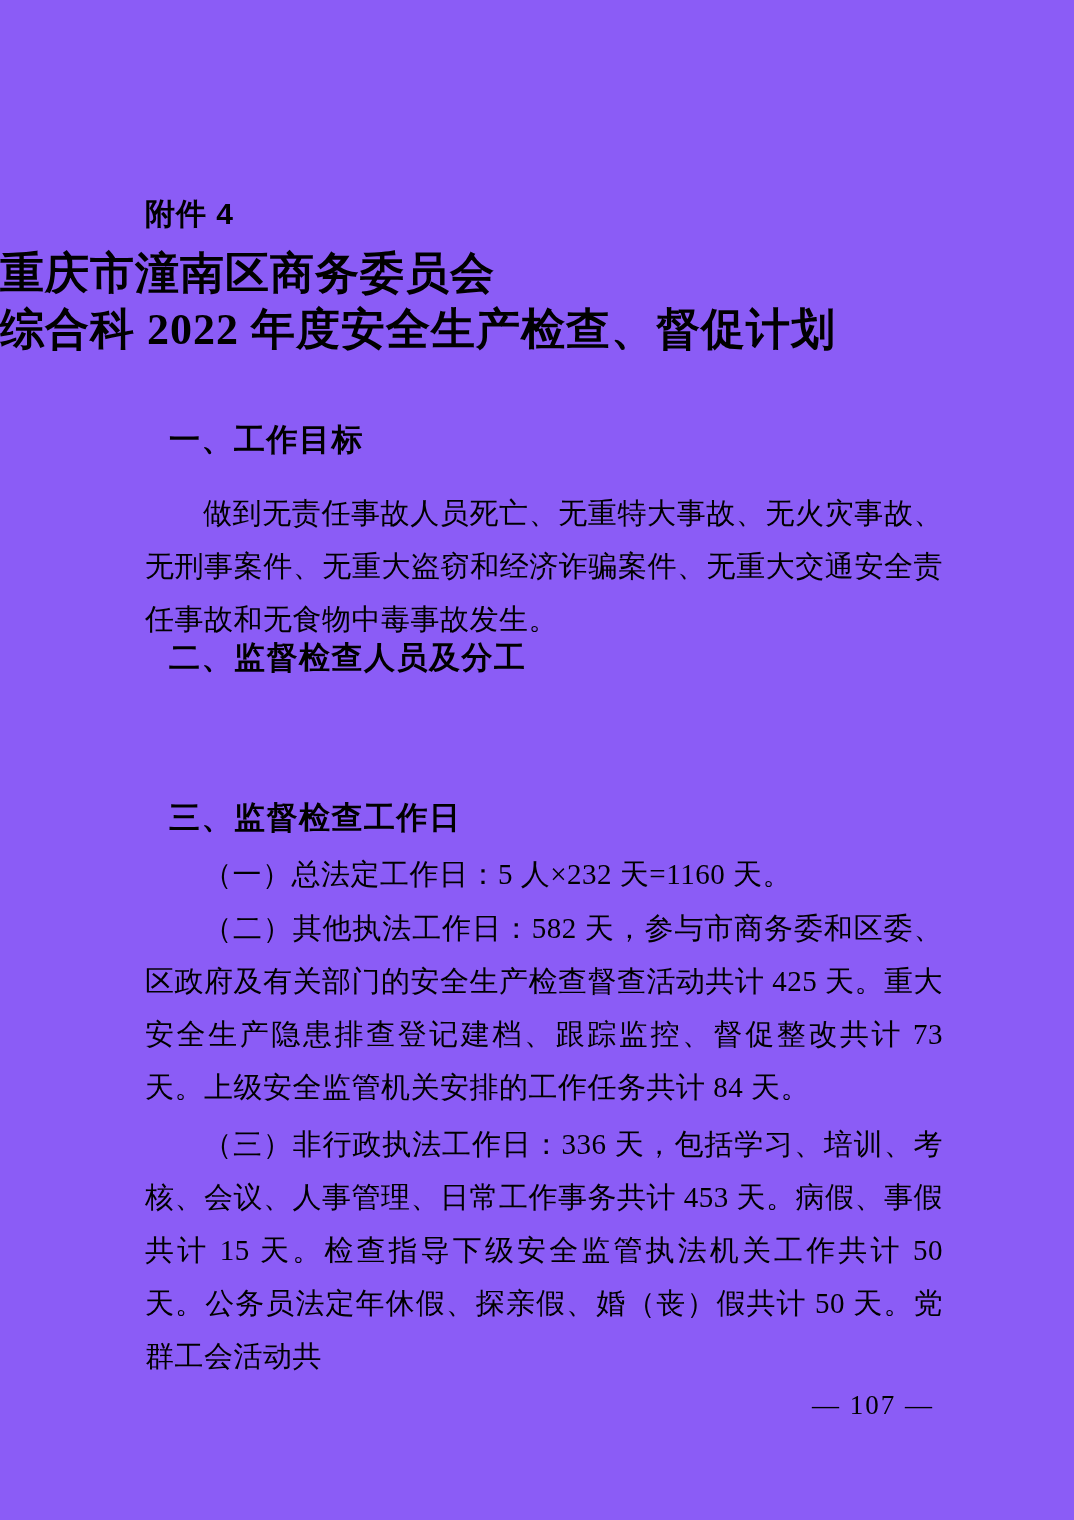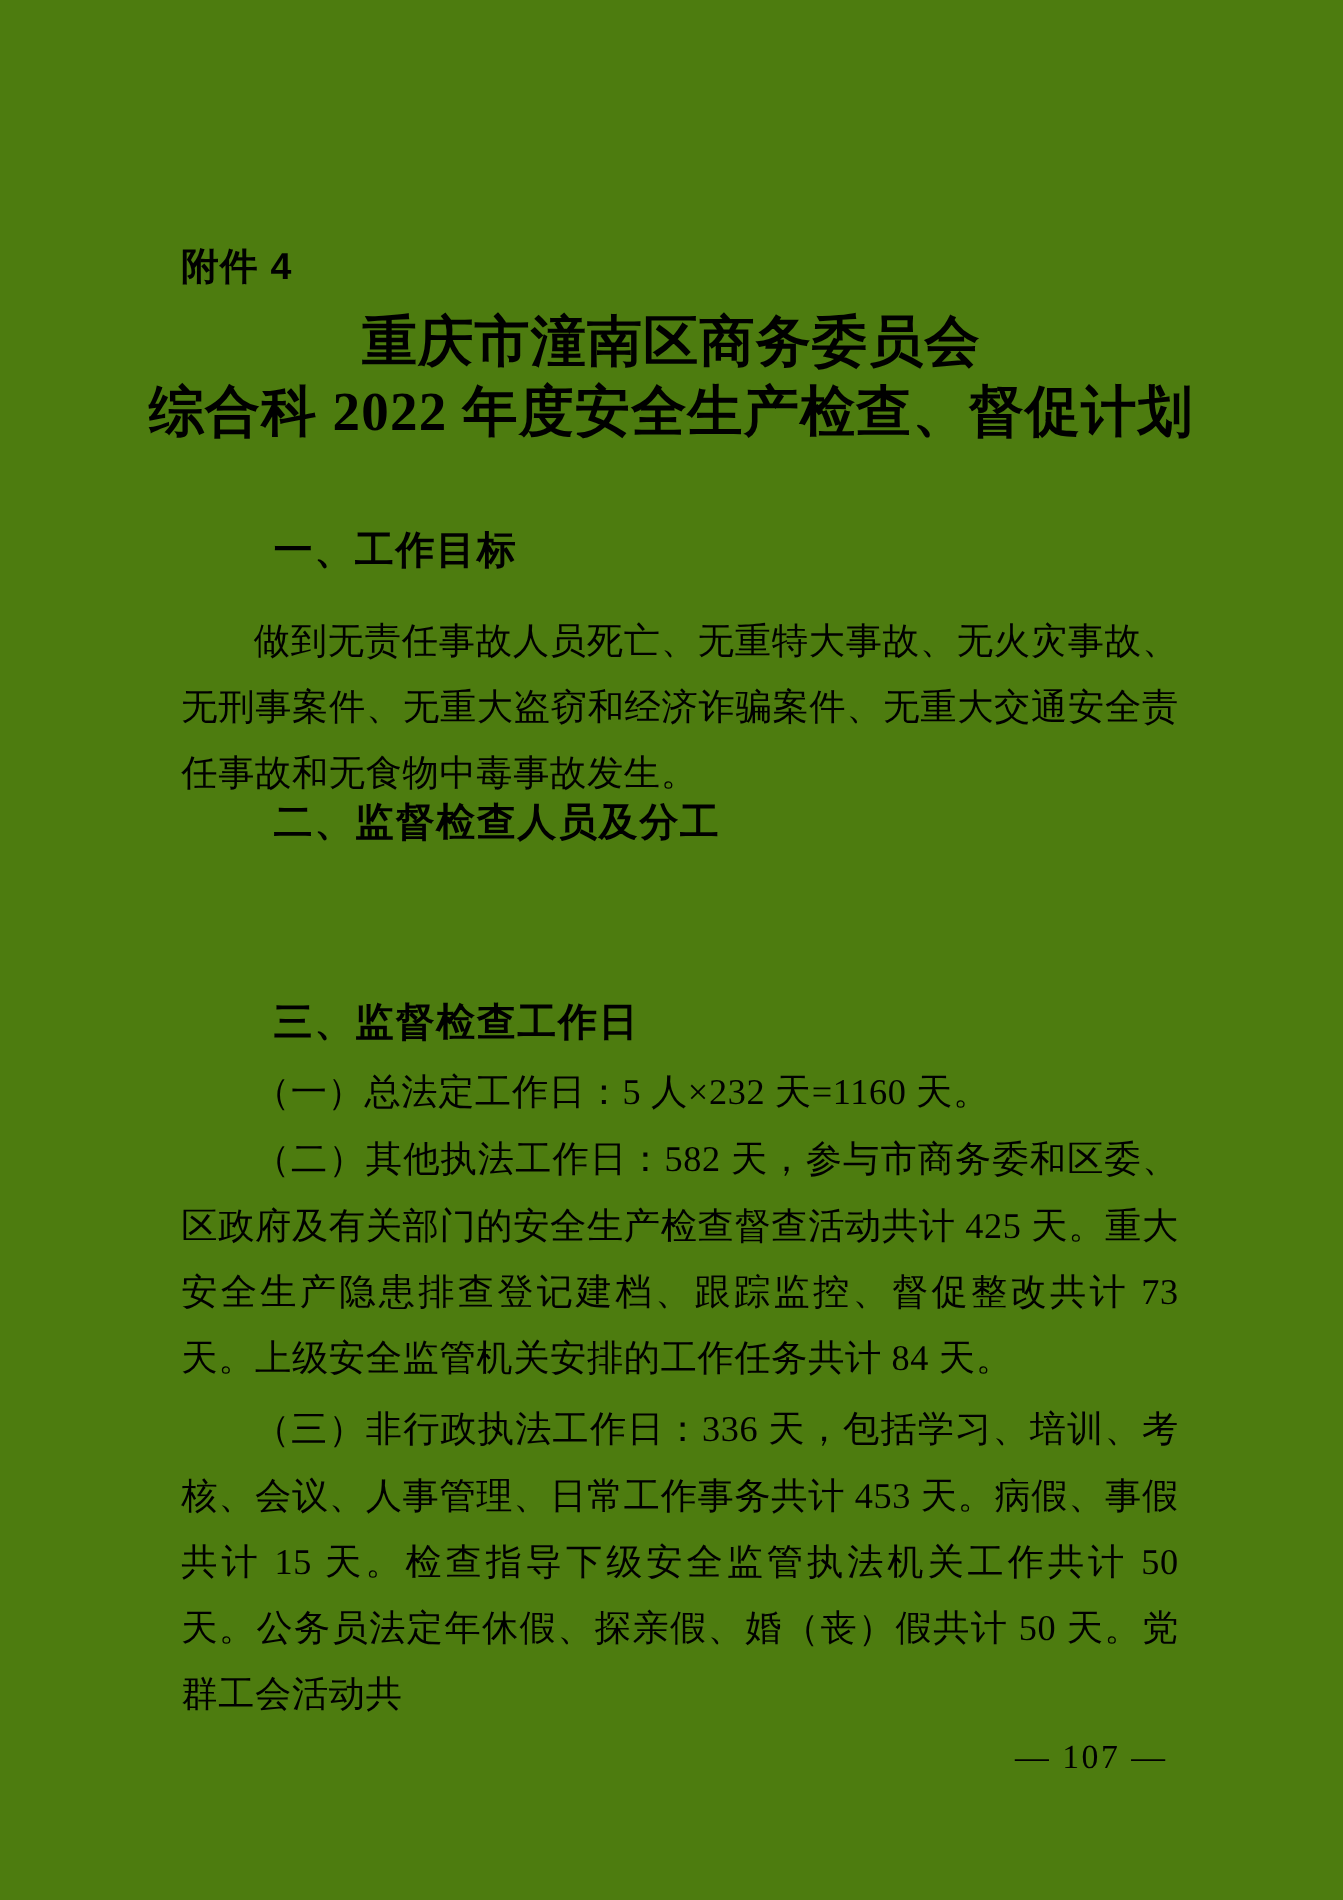--- a/index.html
+++ b/index.html
@@ -4,41 +4,40 @@
 <style>
   html, body {
     margin: 0;
     padding: 0;
     background: #ffffff;
   }
   .page {
     position: relative;
     width: 1074px;
     height: 1520px;
-    background: #4d7c0f;
+    background: #8b5cf6;
     color: #000000;
     font-family: "Liberation Serif", "DejaVu Serif", serif;
     overflow: hidden;
   }
   .attachment-label {
     position: absolute;
     top: 196px;
     left: 145px;
     font-family: "Liberation Sans", "DejaVu Sans", sans-serif;
     font-weight: bold;
     font-size: 30px;
     line-height: 36px;
     letter-spacing: 1px;
   }
   .doc-title {
     position: absolute;
     top: 246px;
     left: 0;
     right: 0;
-    text-align: center;
     font-weight: bold;
     font-size: 44px;
     line-height: 56px;
     letter-spacing: 1px;
   }
   .sec-heading {
     position: absolute;
     font-family: "Liberation Sans", "DejaVu Sans", sans-serif;
     font-weight: bold;
     font-size: 31px;
@@ -55,21 +54,21 @@
     line-height: 53px;
     letter-spacing: 0.5px;
     text-align: justify;
     text-justify: inter-character;
     text-indent: 2em;
   }
   .lead-bold {
     font-weight: normal;
   }
   .indent-2em {
-    margin-left: 74px;
+    margin-left: 24px;
   }
   .footer-pageno {
     position: absolute;
     top: 1364px;
     right: 140px;
     font-size: 27px;
     line-height: 34px;
     letter-spacing: 2px;
     margin-top: 24px;
   }

